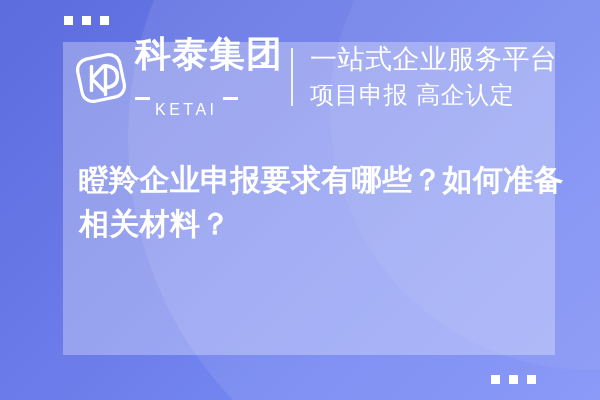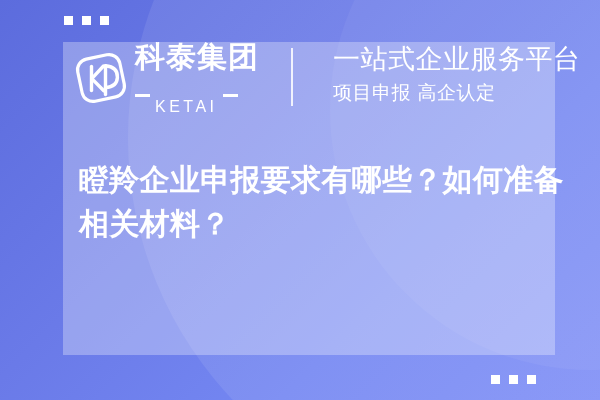--- a/index.html
+++ b/index.html
@@ -81,22 +81,22 @@
     position: relative;
   }
   .logo-mark svg { display: block; }
   .logo-word {
     margin-left: 5px;
     display: flex;
     flex-direction: column;
     justify-content: center;
   }
   .logo-cn {
-    font-family: Liberation Serif, serif;
-    font-size: 30px;
+    font-family: Liberation Mono, monospace;
+    font-size: 36px;
     font-weight: 700;
     color: #ffffff;
     letter-spacing: 1px;
     line-height: 1;
     white-space: nowrap;
   }
   .logo-en-row {
     display: flex;
     align-items: center;
     margin-top: 5px;
@@ -129,34 +129,33 @@
     background: rgba(255,255,255,0.85);
     z-index: 5;
   }
 
   
   .slogan {
     position: absolute;
     left: 310px;
     top: 43px;
     z-index: 5;
-    margin-left: 23px;
   }
   .slogan-main {
     font-family: "DejaVu Sans", "Liberation Sans", sans-serif;
     font-size: 27px;
     font-weight: 400;
     color: #ffffff;
     line-height: 1.18;
     letter-spacing: 0.5px;
     white-space: nowrap;
   }
   .slogan-sub {
     font-family: "DejaVu Serif", "Liberation Serif", serif;
-    font-size: 19px;
+    font-size: 24px;
     font-weight: 400;
     color: #ffffff;
     line-height: 1.2;
     letter-spacing: 0.5px;
     margin-top: 6px;
     white-space: nowrap;
   }
 
   
   .headline {

